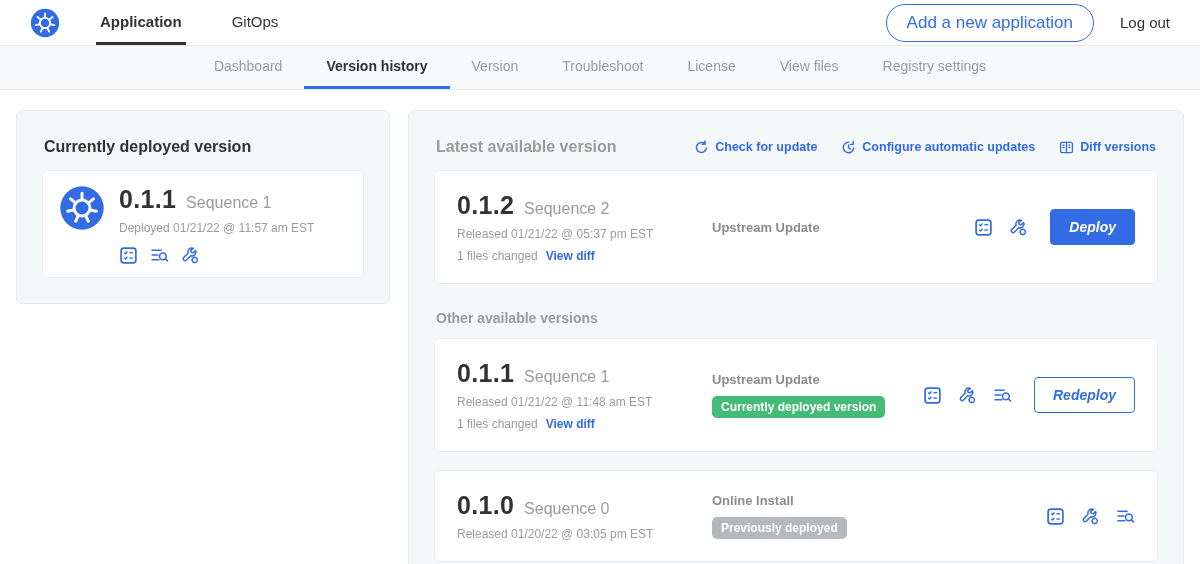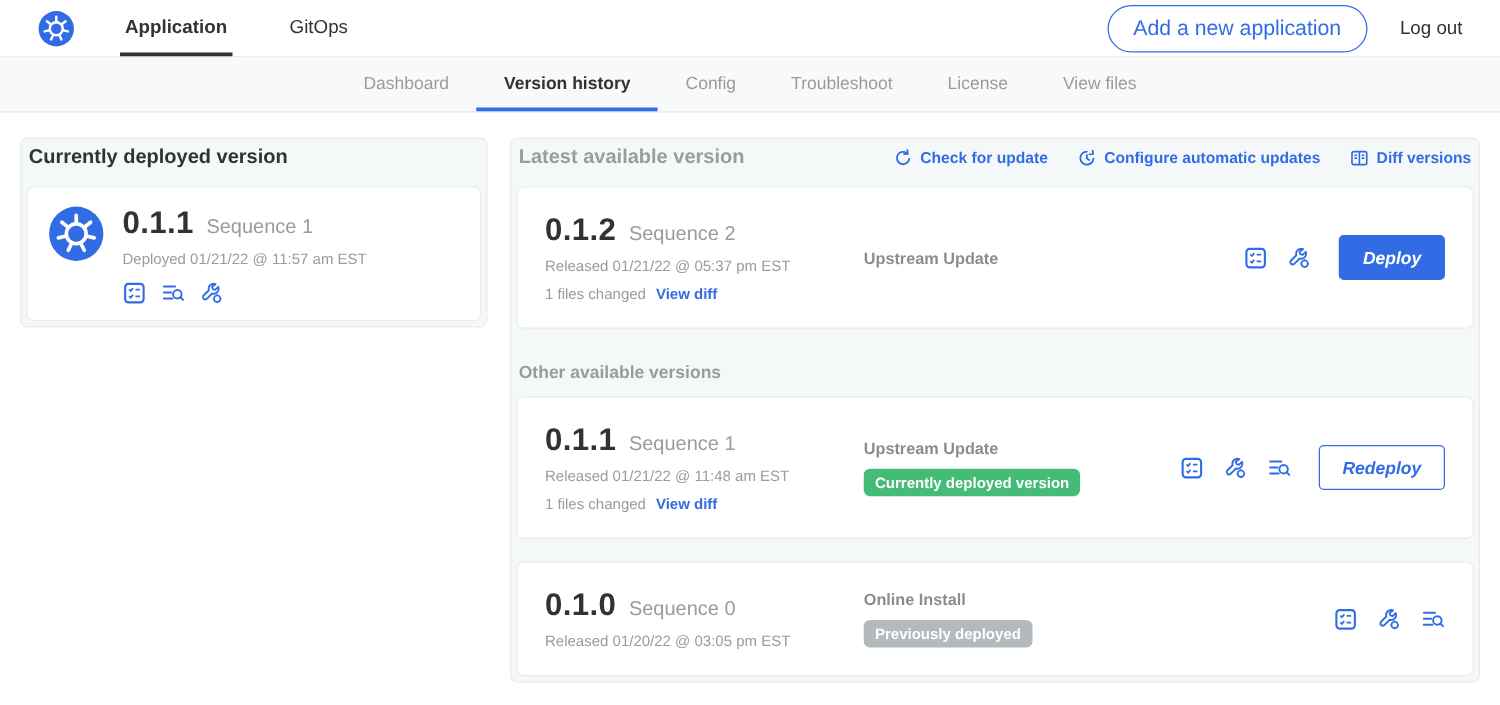--- a/index.html
+++ b/index.html
@@ -72,21 +72,21 @@
     white-space: nowrap;
   }
   .subnav-tab.active { color: #323232; font-weight: 700; border-bottom-color: var(--accent); }
 
   
   .main { display: flex; align-items: flex-start; gap: 18px; padding: 20px 16px; }
   .panel {
     background: #f5f8f9;
     border: 1px solid #e7ebee;
     border-radius: 6px;
-    padding: 4px;
+    padding: 25px;
   }
   .left-panel { width: 374px; flex: none; }
   .left-panel h2 { font-size: 16px; font-weight: 700; color: #323232; margin: 2px 2px 14px; }
 
   .deployed-card {
     background: #fff;
     border: 1px solid #e9ecee;
     border-radius: 6px;
     padding: 14px 16px 12px;
     display: flex;
@@ -186,24 +186,25 @@
   </div>
   <div class="topbar-right">
     <button class="pill-btn">Add a new application</button>
     <span class="logout">Log out</span>
   </div>
 </header>
 
 <nav class="subnav">
   <div class="subnav-tab">Dashboard</div>
   <div class="subnav-tab active">Version history</div>
-  <div class="subnav-tab">Config</div>
+  <div class="subnav-tab">Version</div>
   <div class="subnav-tab">Troubleshoot</div>
   <div class="subnav-tab">License</div>
   <div class="subnav-tab">View files</div>
+  <div class="subnav-tab">Registry settings</div>
 </nav>
 
 <main class="main">
 
   <section class="panel left-panel">
     <h2>Currently deployed version</h2>
     <div class="deployed-card">
       <svg class="dep-logo" viewBox="0 0 36 36" aria-hidden="true">
         <circle cx="18" cy="18" r="17" fill="#326ce5"></circle>
         <g stroke="#ffffff" stroke-width="2.3" fill="none" stroke-linecap="round">

